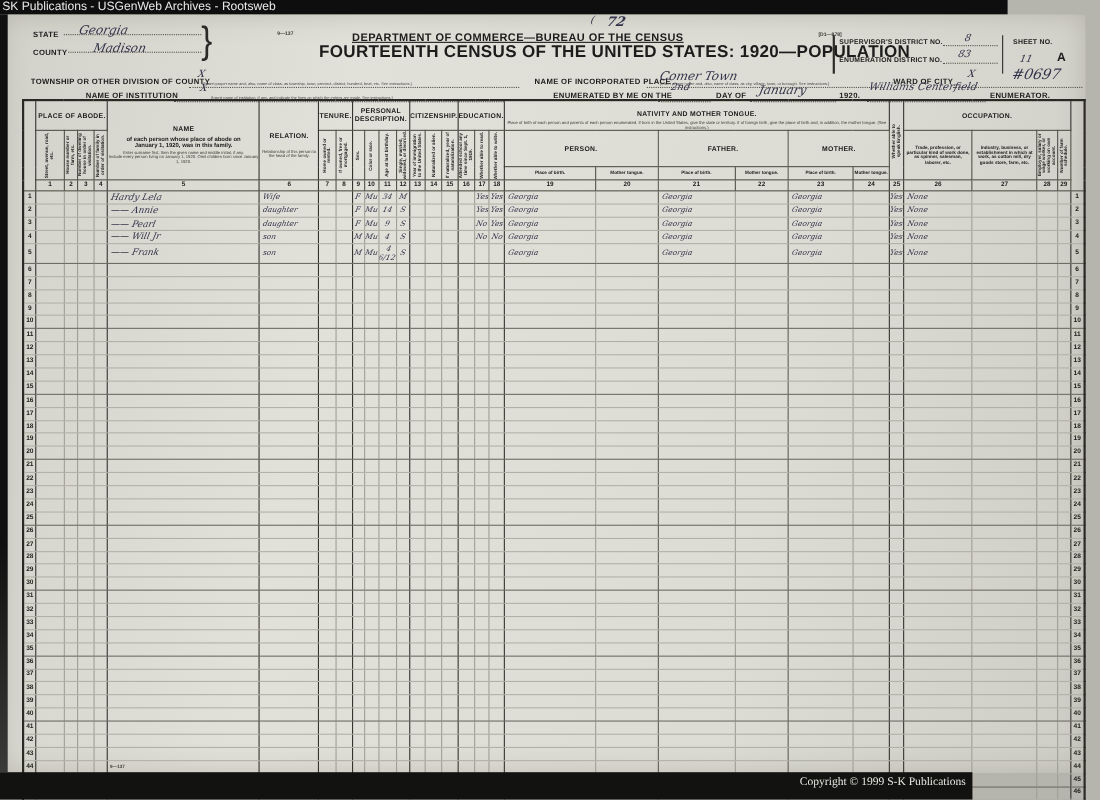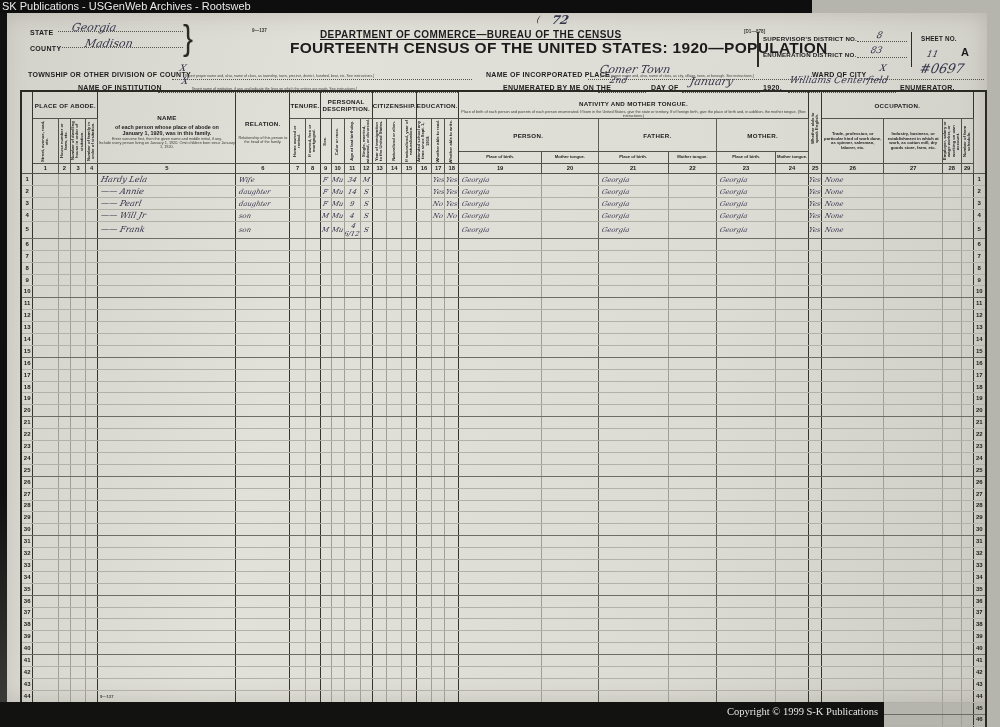--- a/index.html
+++ b/index.html
@@ -2,21 +2,21 @@
 <html><head>
 <meta charset="utf-8">
 <style>
   html,body{margin:0;padding:0;}
   body{
     width:1000px;height:727px;position:relative;overflow:hidden;
     background:#b5b4ad;font-family:"Liberation Sans",sans-serif;color:#1c1c1c;
   }
   
   .topbar{
-    position:absolute;top:0;left:0;width:812px;height:13px;background:#0e0e0e;
+    position:absolute;top:0;left:0;width:916px;height:13px;background:#0e0e0e;
     color:#e9e9e9;font-size:11px;line-height:13px;padding-left:2px;box-sizing:border-box;
     white-space:nowrap;overflow:hidden;z-index:30;
   }
   .bottombar{
     position:absolute;left:0;bottom:0;width:884px;height:25px;background:#121210;
     color:#e6e6e2;z-index:30;
   }
   .bottombar .cp{
     position:absolute;right:6px;top:4px;font-family:"Liberation Serif",serif;font-size:10.5px;
   }

